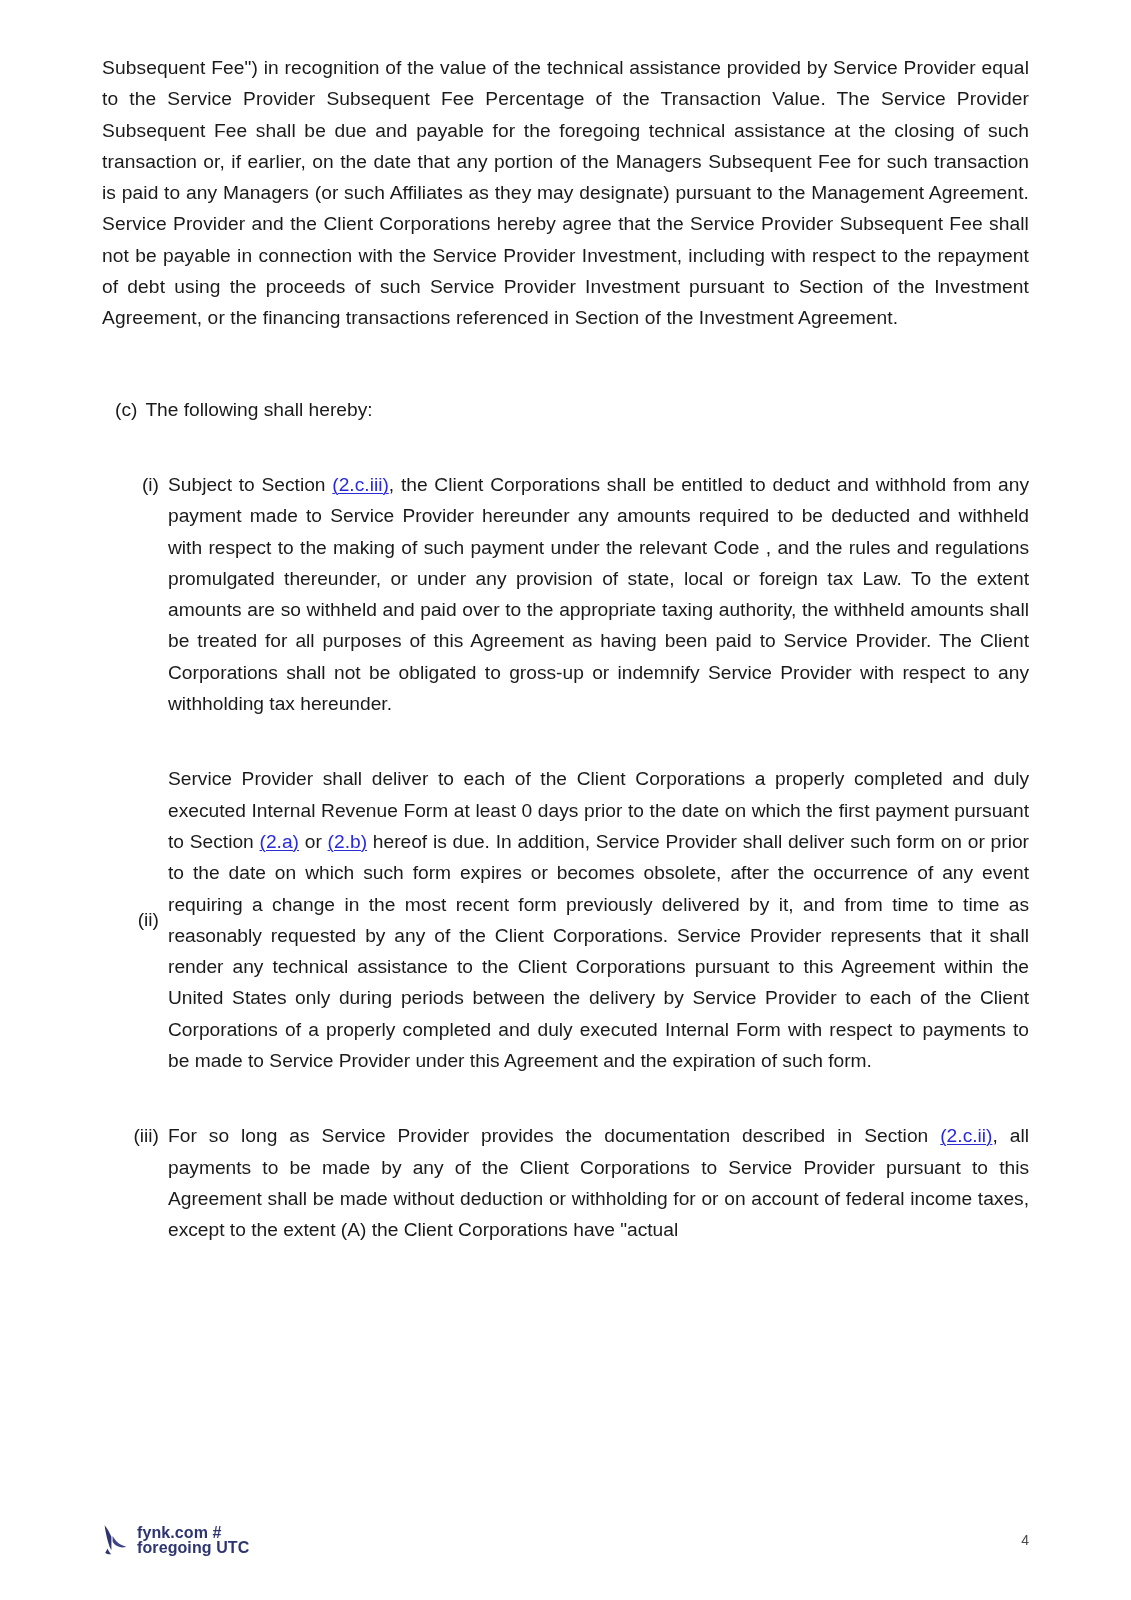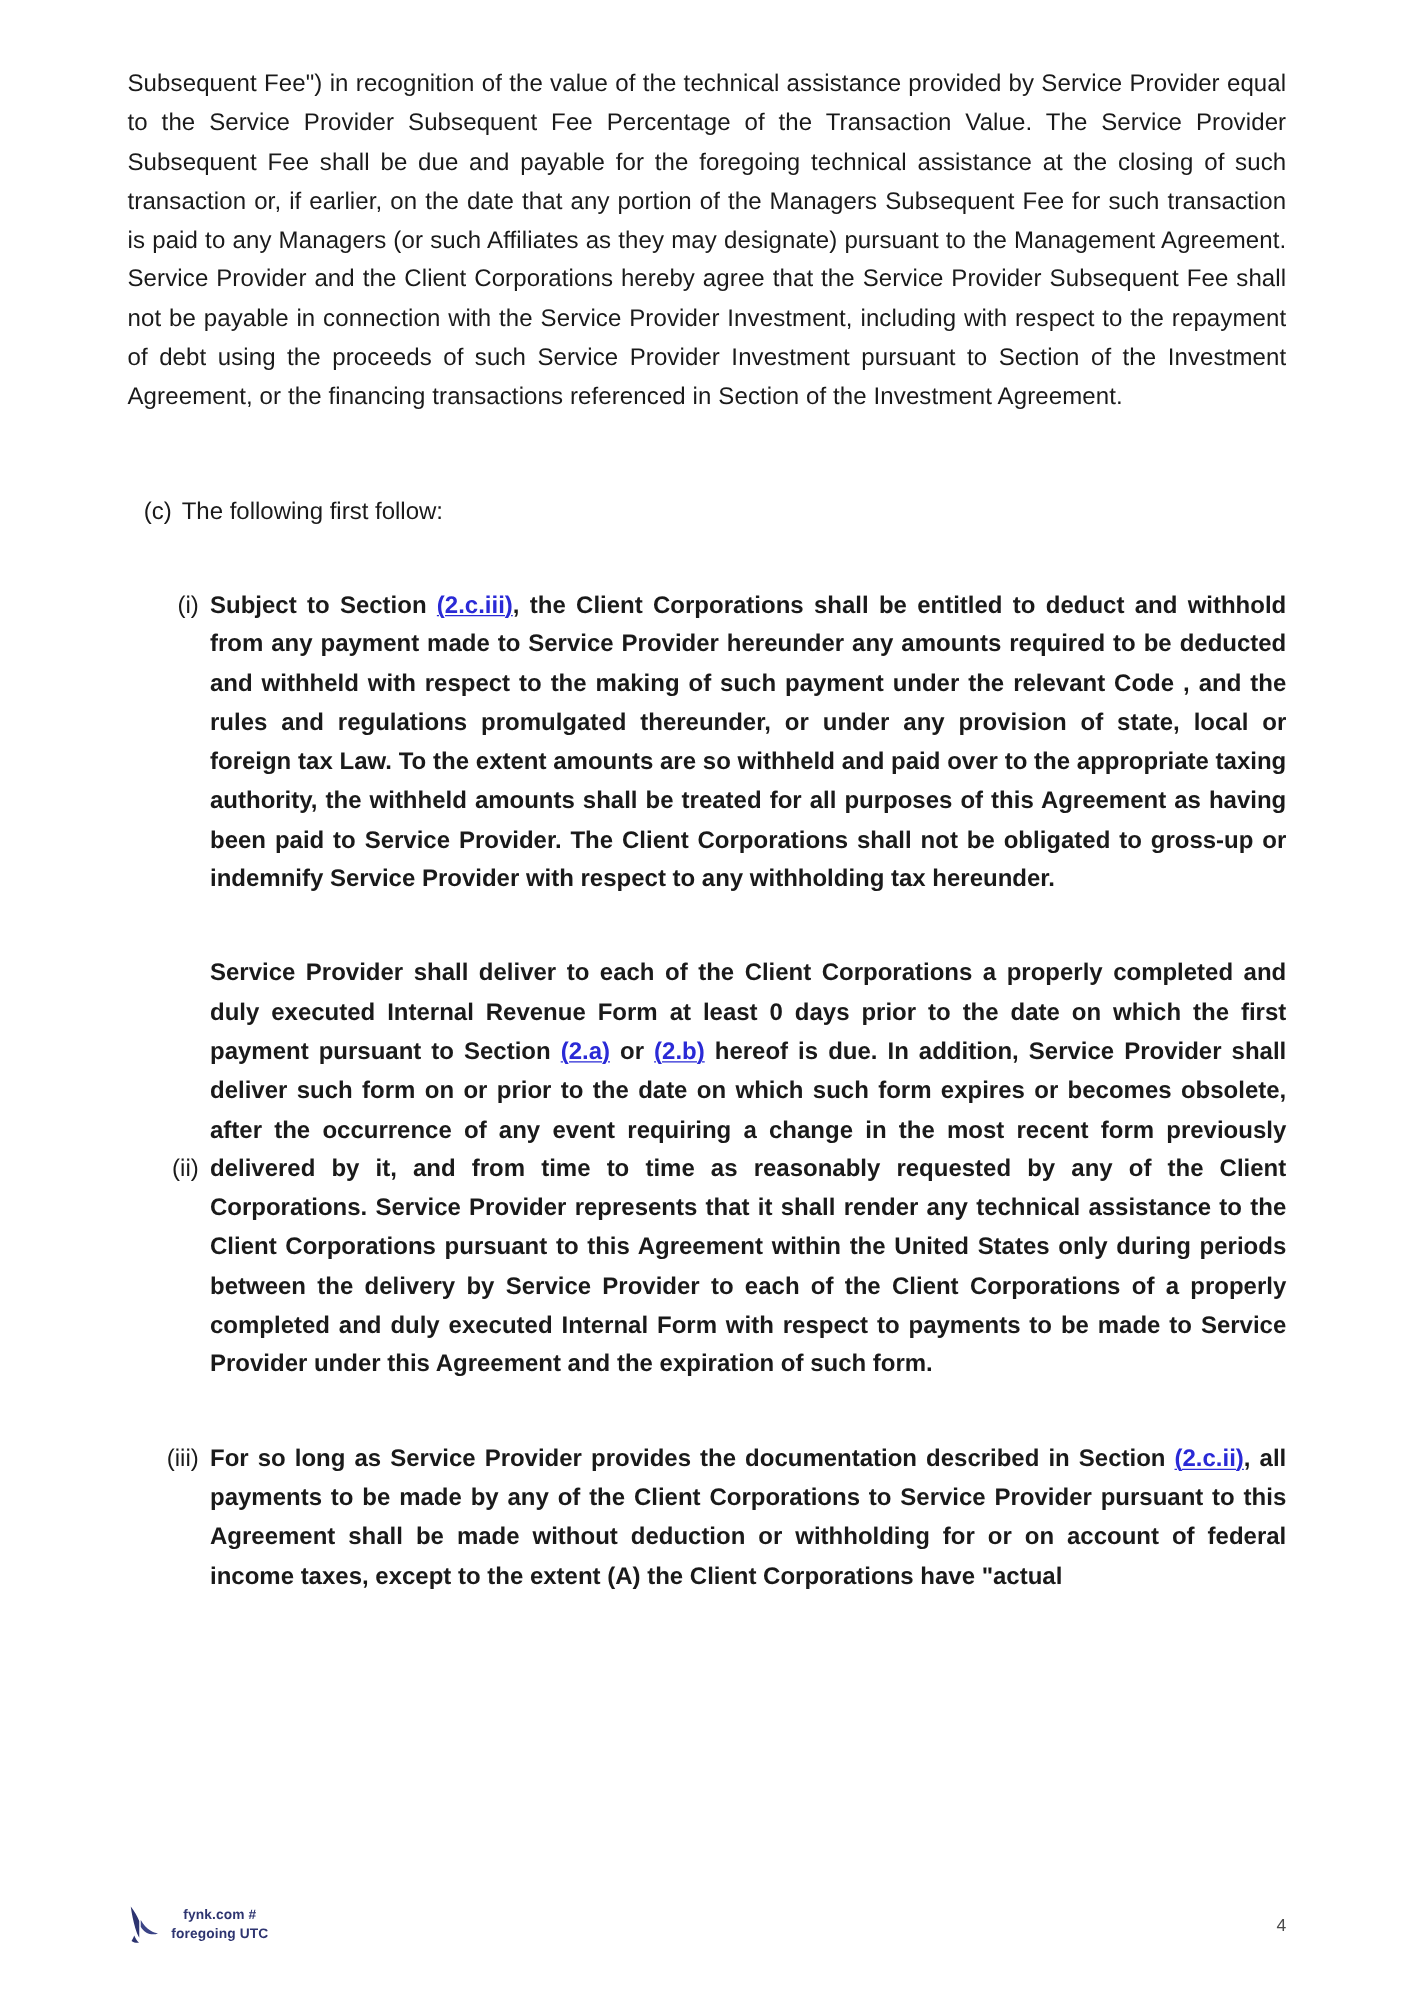--- a/index.html
+++ b/index.html
@@ -65,21 +65,20 @@
     flex: 0 0 52px;
     text-align: right;
     padding-right: 9px;
     box-sizing: border-box;
     white-space: nowrap;
   }
   .roman-block .rtext {
     flex: 1 1 auto;
     text-align: justify;
     text-justify: inter-word;
-    font-weight: bold;
   }
 
   .roman-block.indent-i   { margin-left: 14px; }
   .roman-block.indent-ii  { margin-left: 14px; align-items: center; }
   .roman-block.indent-iii { margin-left: 14px; }
 
   a.xref {
     color: #2a2ad6;
     text-decoration: underline;
     text-decoration-thickness: 1px;
@@ -109,26 +108,25 @@
     align-items: center;
   }
   .brand-logo {
     width: 26px;
     height: 32px;
     margin-right: 9px;
     flex: 0 0 auto;
     display: block;
   }
   .brand-text {
-    font-size: 11px;
+    font-size: 16px;
     line-height: 15.5px;
     font-weight: bold;
     color: #2d3470;
     letter-spacing: 0.1px;
-    text-align: center;
   }
   .brand-text div { white-space: nowrap; }
   .page-num {
     position: absolute;
     right: 0;
     bottom: 52px;
     font-size: 14px;
     color: #4a4a4a;
   }
 </style>
@@ -136,21 +134,21 @@
 <body>
 
 <div class="page">
 
   <div class="content">
 
     <p class="para lead">Subsequent Fee") in recognition of the value of the technical assistance provided by Service Provider equal to the Service Provider Subsequent Fee Percentage of the Transaction Value. The Service Provider Subsequent Fee shall be due and payable for the foregoing technical assistance at the closing of such transaction or, if earlier, on the date that any portion of the Managers Subsequent Fee for such transaction is paid to any Managers (or such Affiliates as they may designate) pursuant to the Management Agreement. Service Provider and the Client Corporations hereby agree that the Service Provider Subsequent Fee shall not be payable in connection with the Service Provider Investment, including with respect to the repayment of debt using the proceeds of such Service Provider Investment pursuant to Section of the Investment Agreement, or the financing transactions referenced in Section  of the Investment Agreement.</p>
 
     <div class="clause-c">
       <span class="marker">(c)</span>
-      <span class="ctext">The following first follow:</span>
+      <span class="ctext">The following shall hereby:</span>
     </div>
 
     <div class="roman-block indent-i">
       <span class="marker">(i)</span>
       <span class="rtext"><span>Subject to Section </span><a class="xref">(2.c.iii)</a><span>, the Client Corporations shall be entitled to deduct and withhold from any payment made to Service Provider hereunder any amounts required to be deducted and withheld with respect to the making of such payment under the relevant Code , and the rules and regulations promulgated thereunder, or under any provision of state, local or foreign tax Law. To the extent amounts are so withheld and paid over to the appropriate taxing authority, the withheld amounts shall be treated for all purposes of this Agreement as having been paid to Service Provider. The Client Corporations shall not be obligated to gross-up or indemnify Service Provider with respect to any withholding tax hereunder.</span></span>
     </div>
 
     <div class="roman-block indent-ii">
       <span class="marker">(ii)</span>
       <span class="rtext"><span>Service Provider shall deliver to each of the Client Corporations a properly completed and duly executed Internal Revenue Form at least 0 days prior to the date on which the first payment pursuant to Section </span><a class="xref">(2.a)</a><span> or </span><a class="xref">(2.b)</a><span> hereof is due. In addition, Service Provider shall deliver such form on or prior to the date on which such form expires or becomes obsolete, after the occurrence of any event requiring a change in the most recent form previously delivered by it, and from time to time as reasonably requested by any of the Client Corporations. Service Provider represents that it shall render any technical assistance to the Client Corporations pursuant to this Agreement within the United States only during periods between the delivery by Service Provider to each of the Client Corporations of a properly completed and duly executed Internal Form with respect to payments to be made to Service Provider under this Agreement and the expiration of such form.</span></span>

